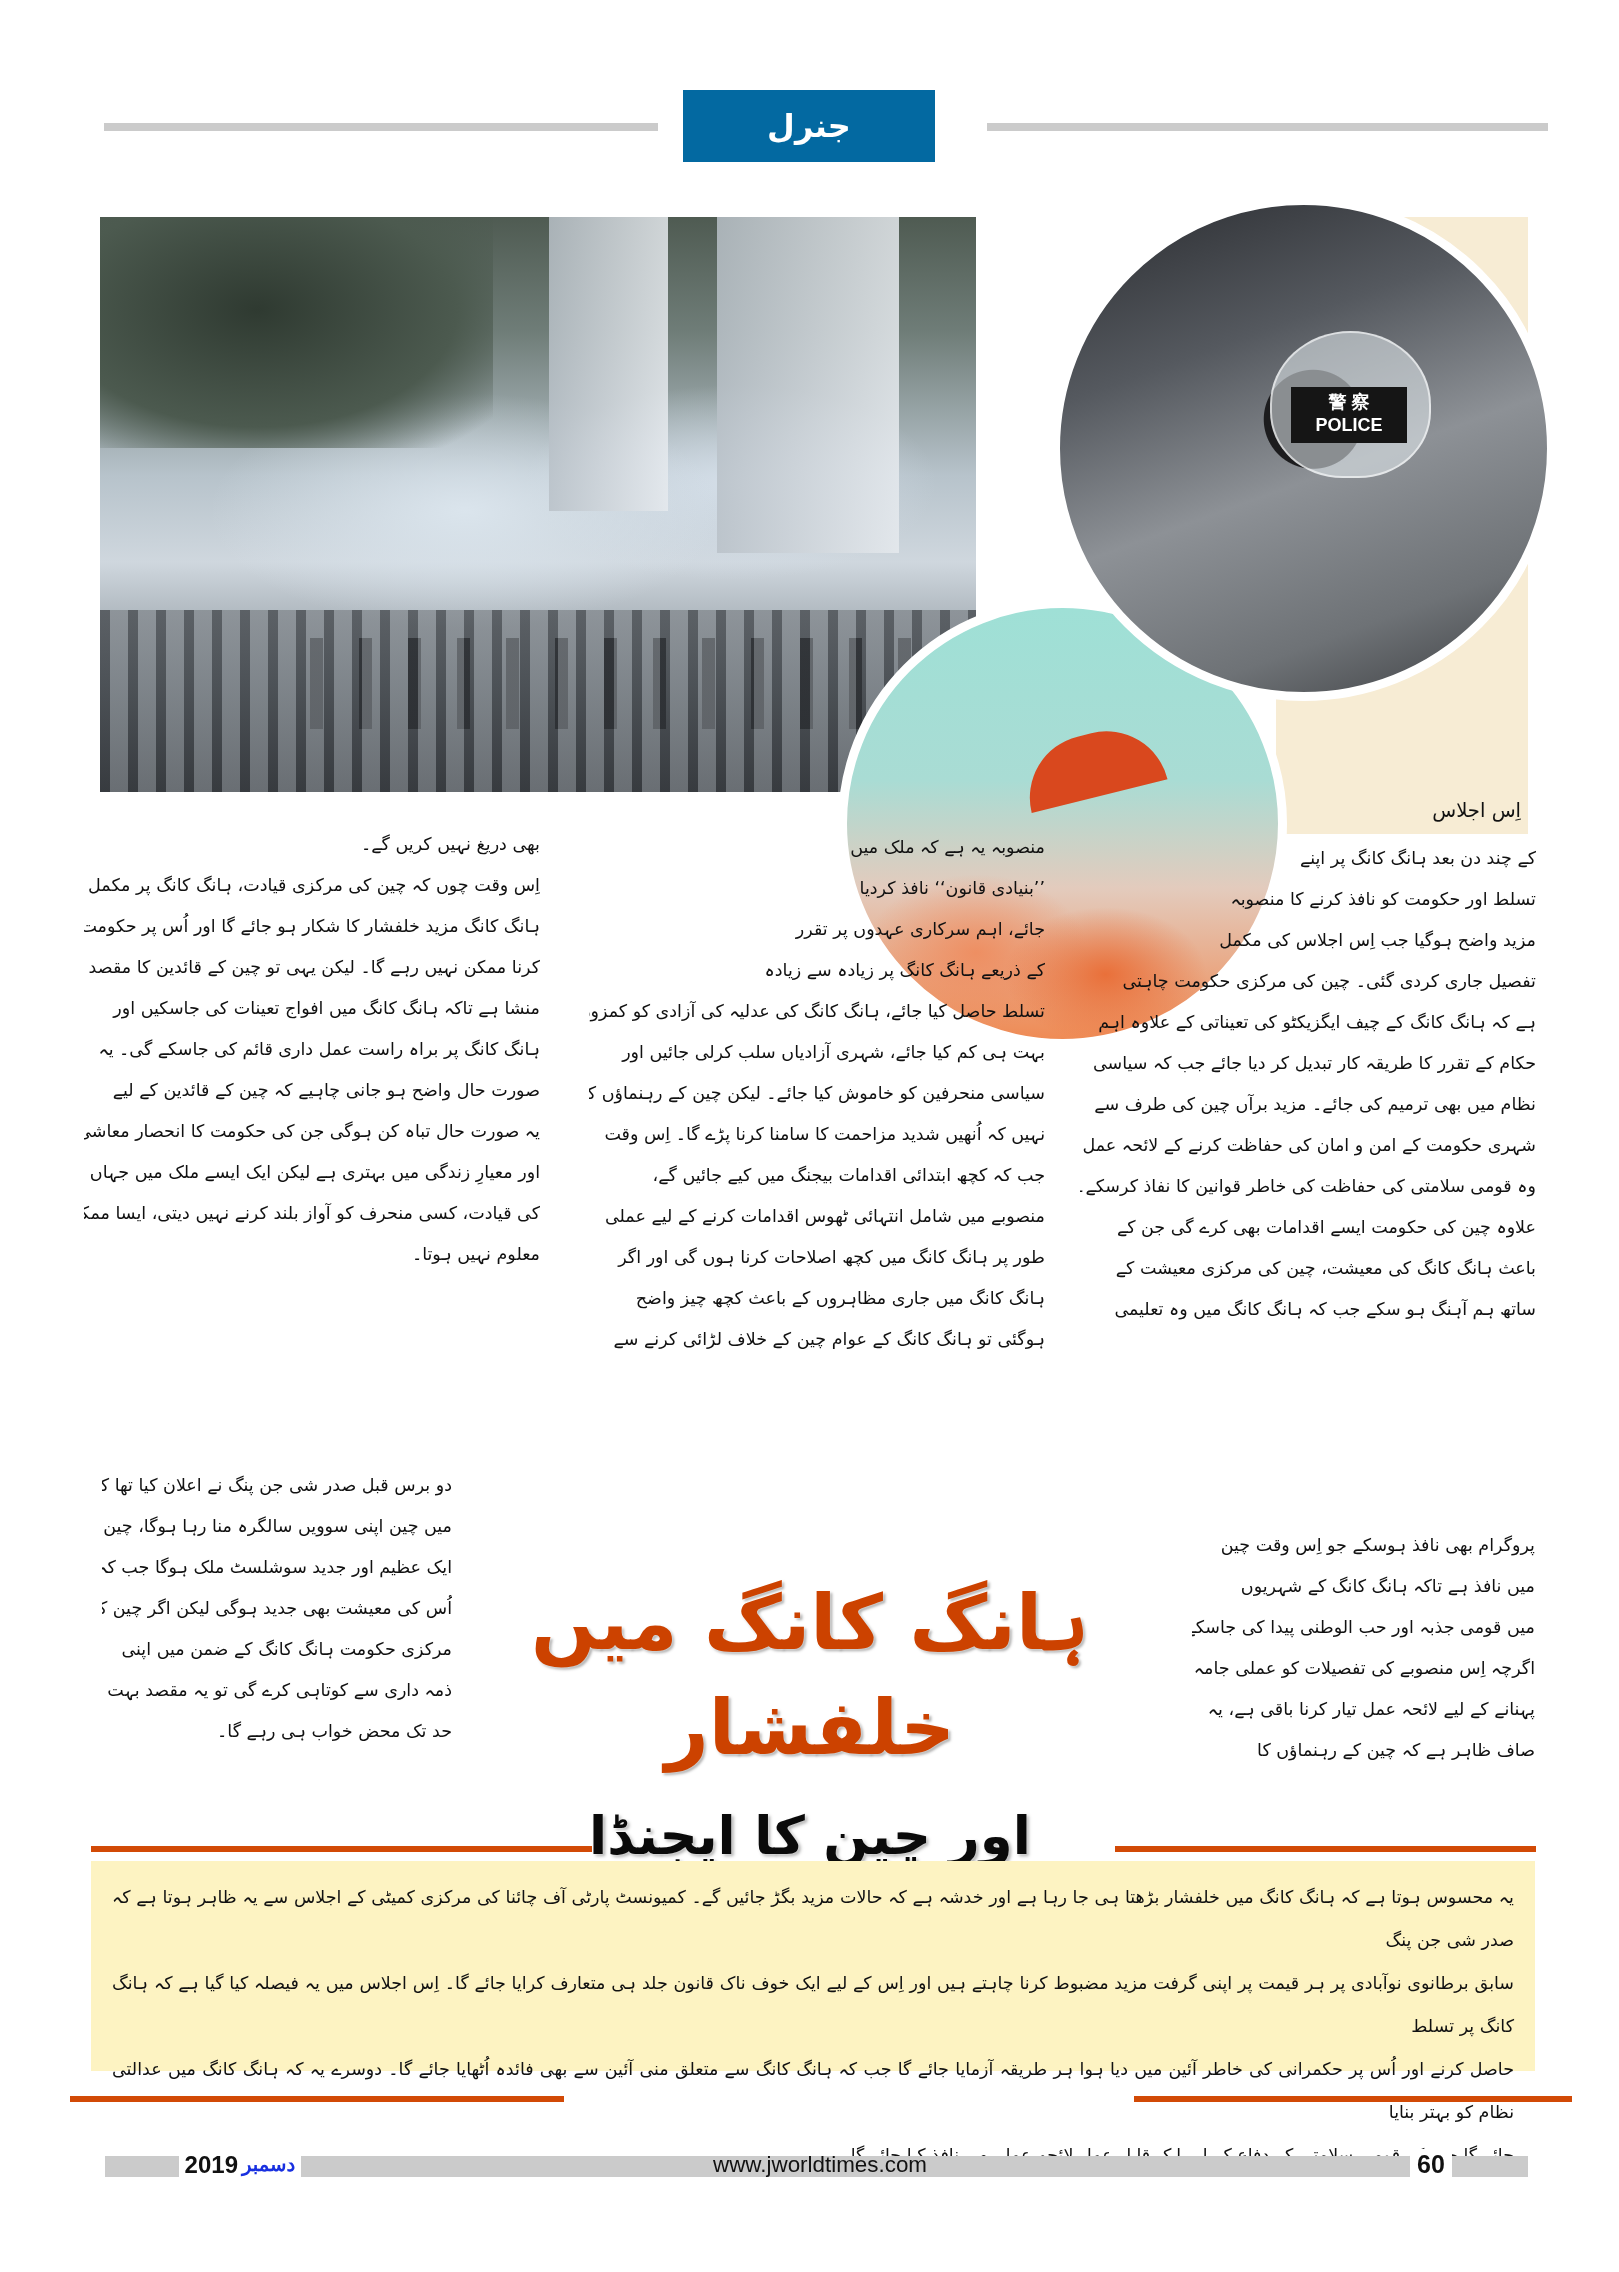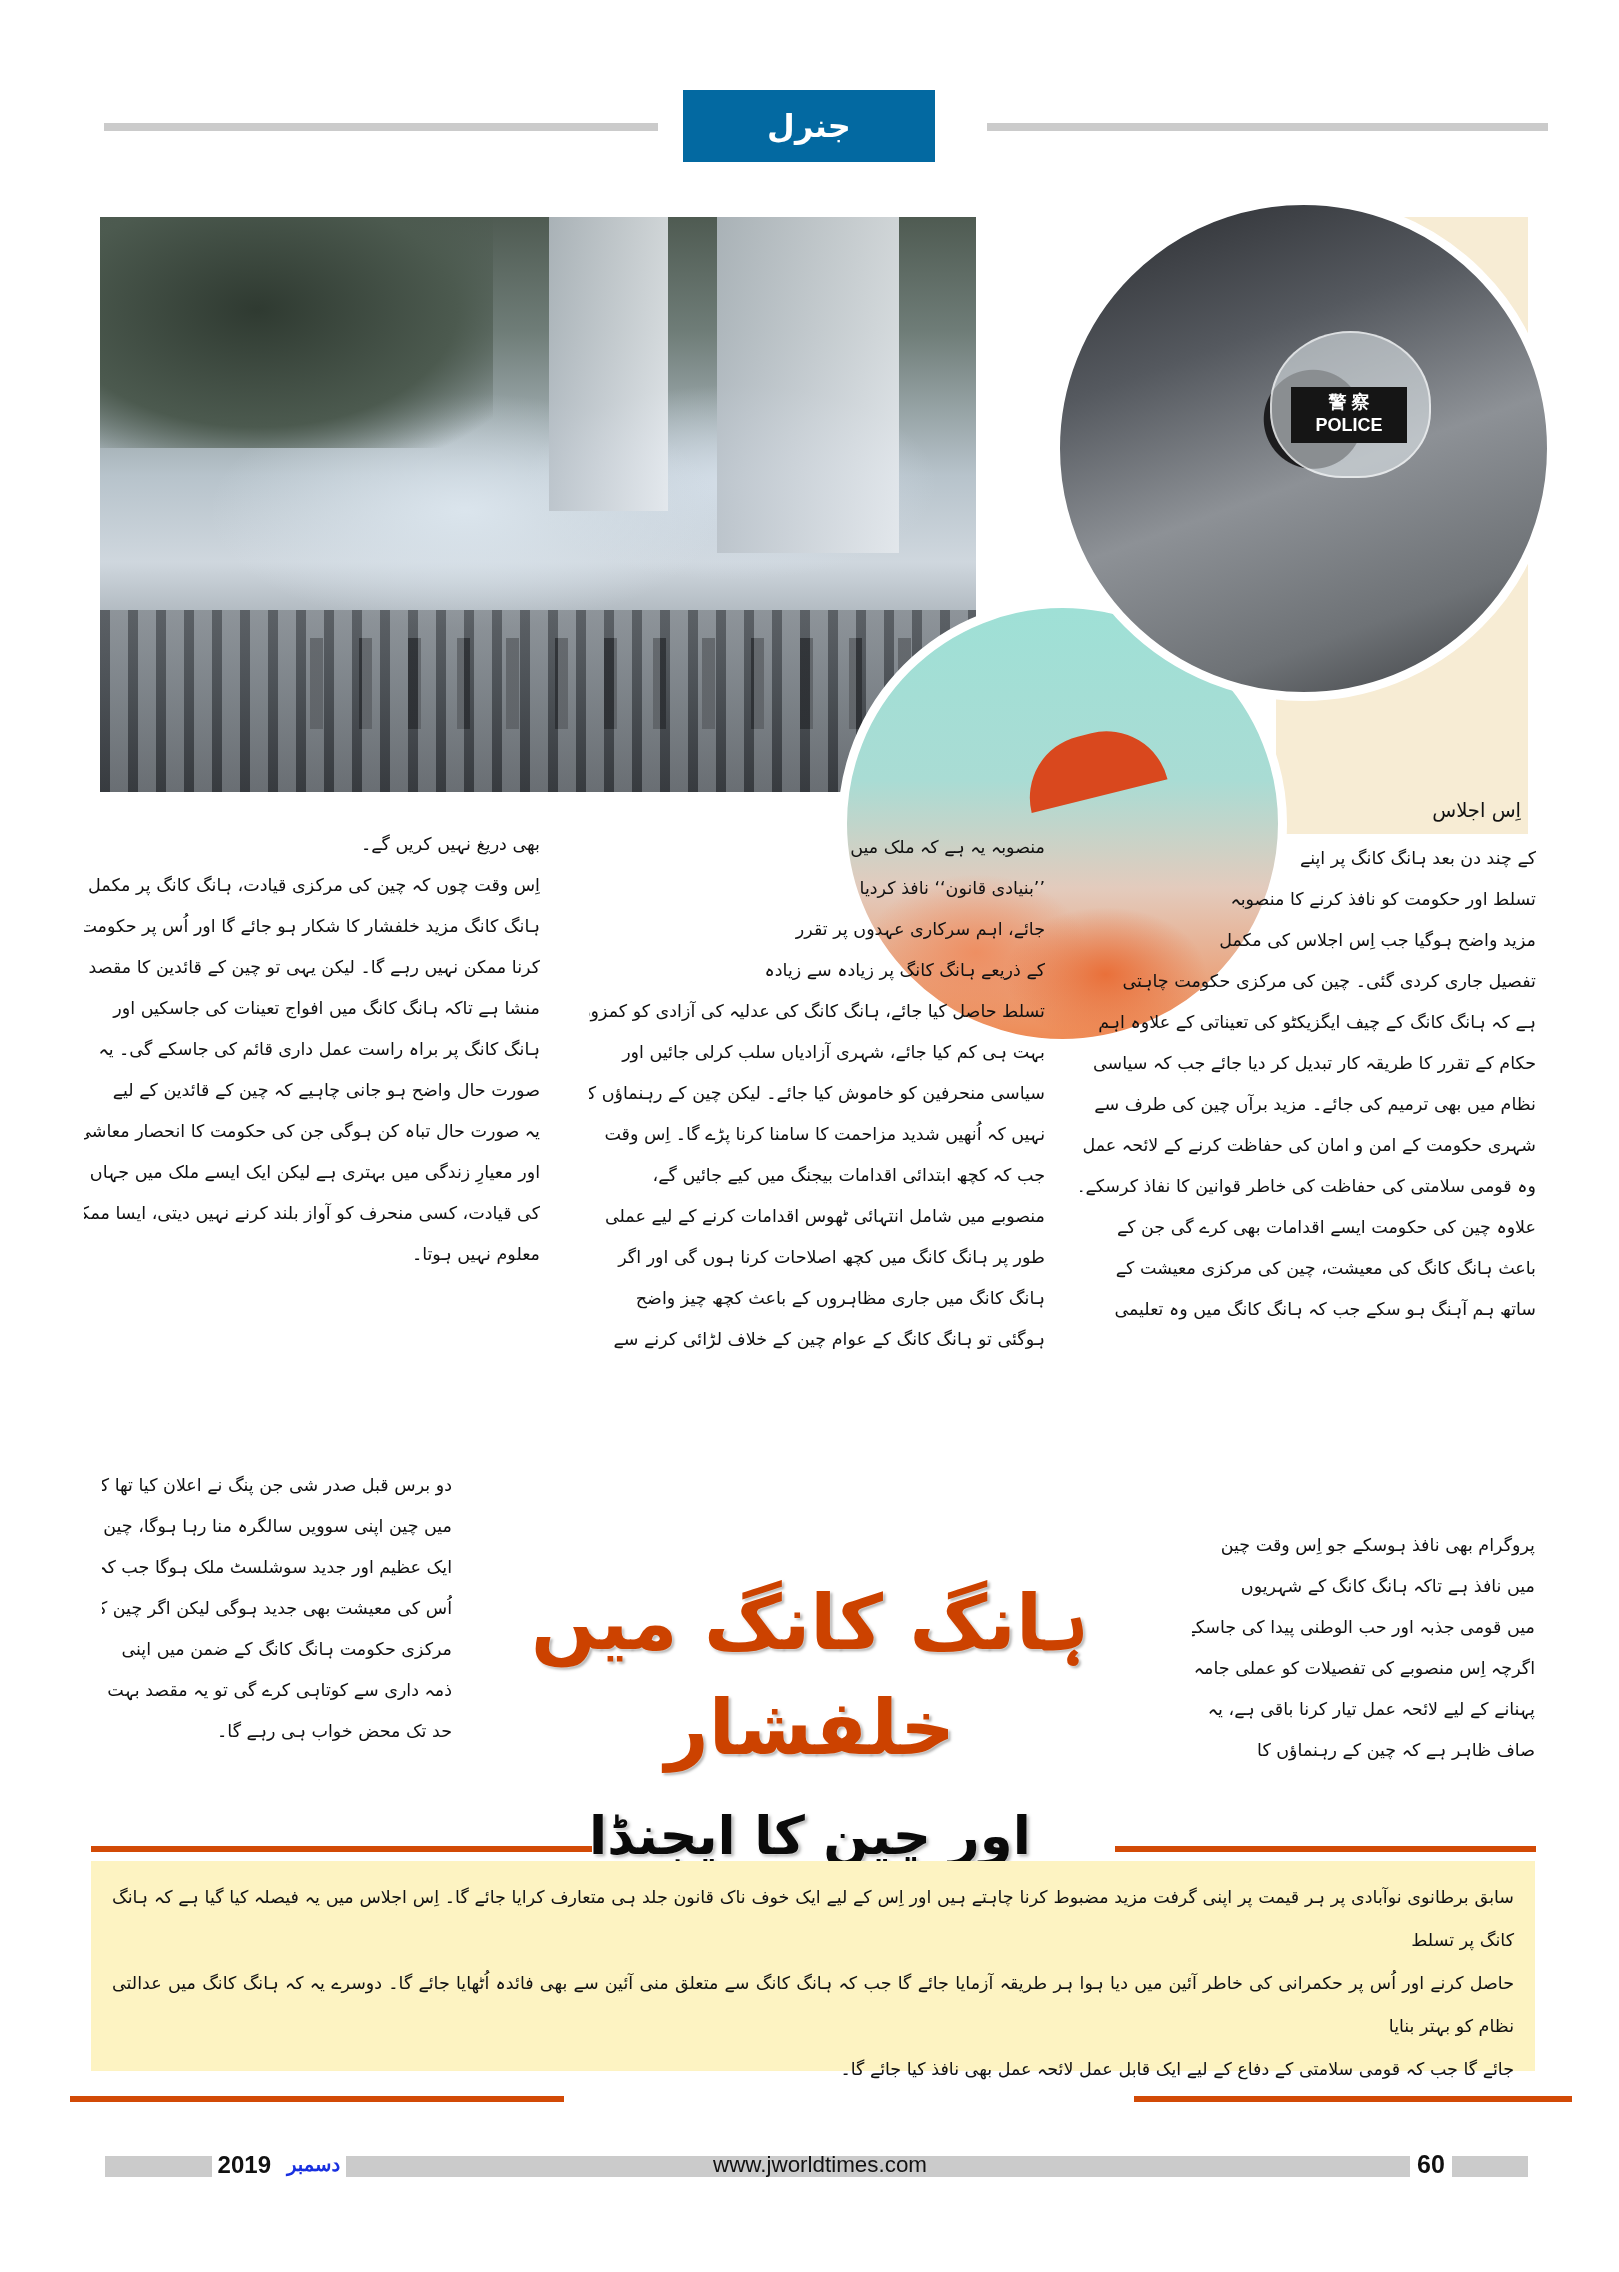--- a/index.html
+++ b/index.html
@@ -80,21 +80,21 @@
 
   
   .summary { position: absolute; left: 91px; top: 1861px; width: 1444px; height: 210px; background: #fdf3c2;
     direction: rtl; text-align: justify; text-align-last: right; padding: 15.4px 21px 0 21px;
     font-size: 17.5px; line-height: 43px; }
 
   
   .footer { position: absolute; left: 105px; top: 2156px; width: 1423px; height: 21px; background: #cbcbcb; }
   .ft-date { position: absolute; left: 179px; top: 2149px; height: 31px; padding: 0 5.6px; background: #fff;
     font-family: "Liberation Sans", sans-serif; font-size: 24px; font-weight: bold; line-height: 31px;
-    display: flex; gap: 16px; align-items: center; margin-left: 33px; }
+    display: flex; gap: 4px; align-items: center; }
   .ft-date .month { color: #1830e0; font-size: 19.6px; direction: rtl; }
   .ft-url { position: absolute; left: 701px; top: 2149px; width: 238px; height: 31px;
     font-family: "Liberation Sans", sans-serif; font-size: 22.4px; line-height: 31px; text-align: center; }
   .ft-page { position: absolute; left: 1410px; top: 2149px; width: 42px; height: 31px; background: #fff;
     font-family: "Liberation Sans", sans-serif; font-size: 25px; font-weight: bold; line-height: 31px; text-align: center; }
 </style>
 </head>
 <body>
 
 <div class="hdr-line l"></div>
@@ -191,20 +191,21 @@
 
 <div class="headline">
   <span class="hl-1">ہانگ کانگ میں خلفشار</span>
   <span class="hl-2">اور چین کا ایجنڈا</span>
 </div>
 
 <div class="orule t1"></div>
 <div class="orule t2"></div>
 
 <div class="summary">
+  <div>یہ محسوس ہوتا ہے کہ ہانگ کانگ میں خلفشار بڑھتا ہی جا رہا ہے اور خدشہ ہے کہ حالات مزید بگڑ جائیں گے۔ کمیونسٹ پارٹی آف چائنا کی مرکزی کمیٹی کے اجلاس سے یہ ظاہر ہوتا ہے کہ صدر شی جن پنگ</div>
   <div>سابق برطانوی نوآبادی پر ہر قیمت پر اپنی گرفت مزید مضبوط کرنا چاہتے ہیں اور اِس کے لیے ایک خوف ناک قانون جلد ہی متعارف کرایا جائے گا۔ اِس اجلاس میں یہ فیصلہ کیا گیا ہے کہ ہانگ کانگ پر تسلط</div>
   <div>حاصل کرنے اور اُس پر حکمرانی کی خاطر آئین میں دیا ہوا ہر طریقہ آزمایا جائے گا جب کہ ہانگ کانگ سے متعلق منی آئین سے بھی فائدہ اُٹھایا جائے گا۔ دوسرے یہ کہ ہانگ کانگ میں عدالتی نظام کو بہتر بنایا</div>
   <div>جائے گا جب کہ قومی سلامتی کے دفاع کے لیے ایک قابل عمل لائحہ عمل بھی نافذ کیا جائے گا۔</div>
 </div>
 
 <div class="orule b1"></div>
 <div class="orule b2"></div>
 
 <div class="footer"></div>
 <div class="ft-date">

